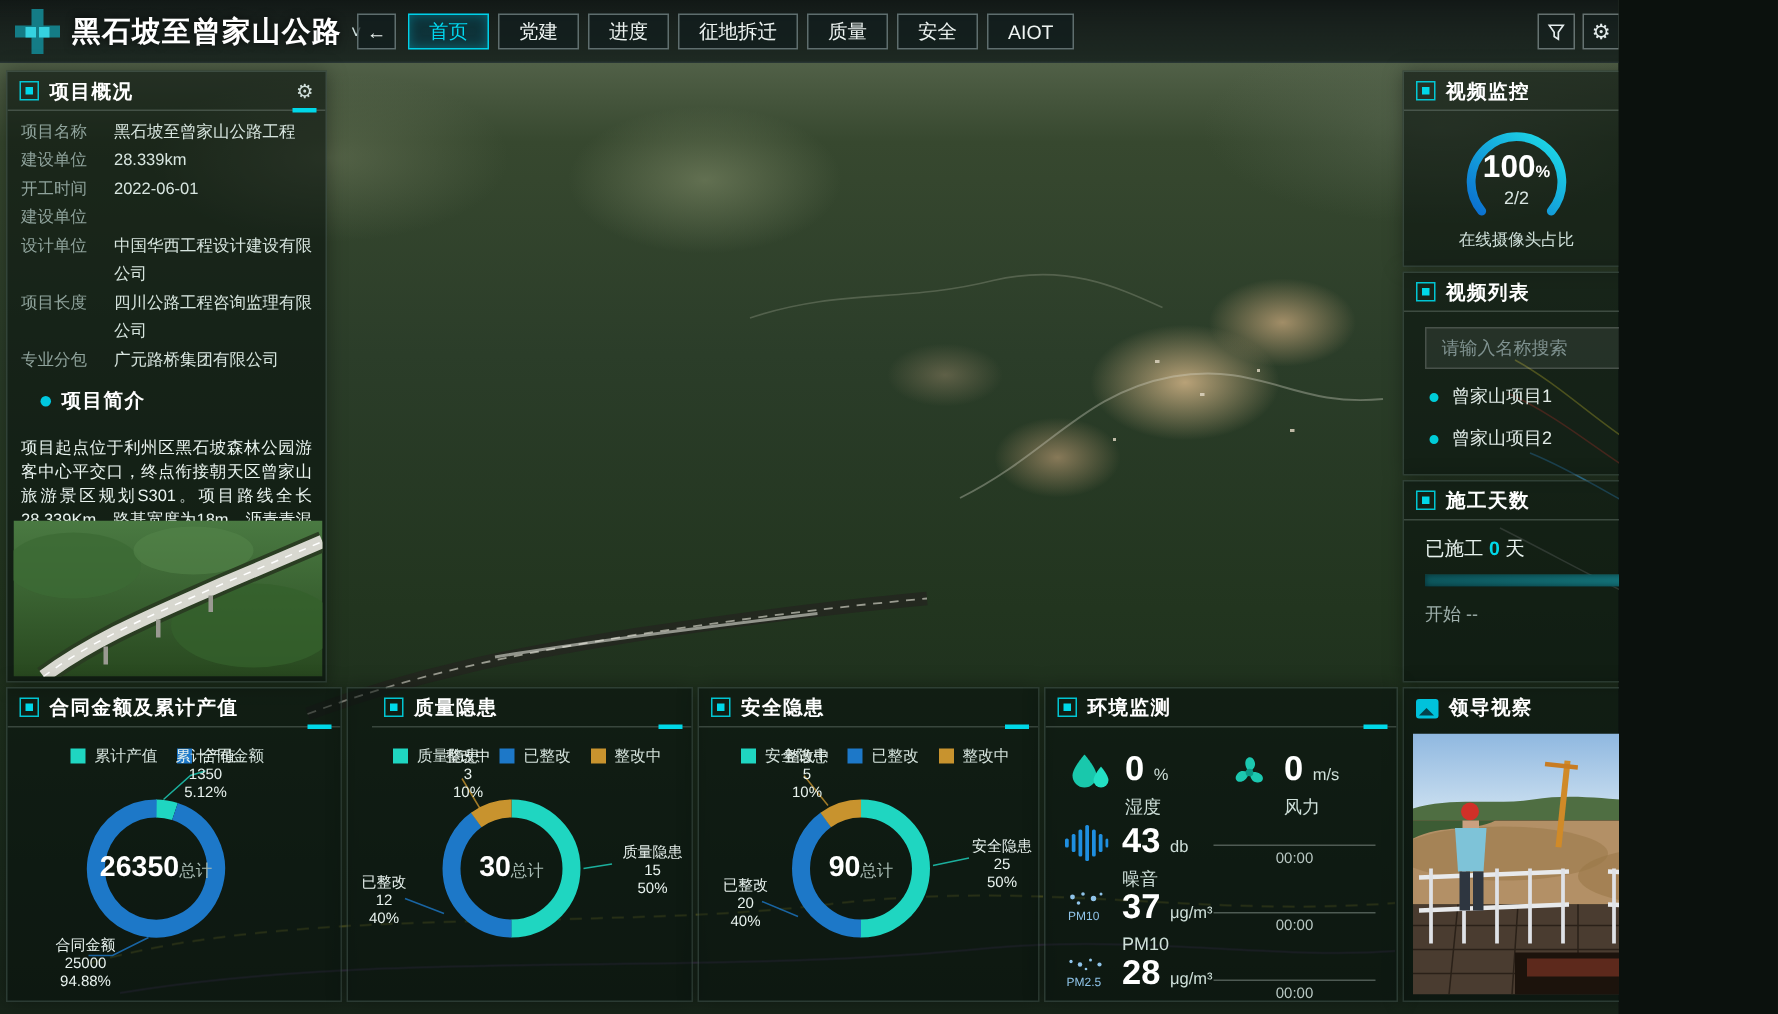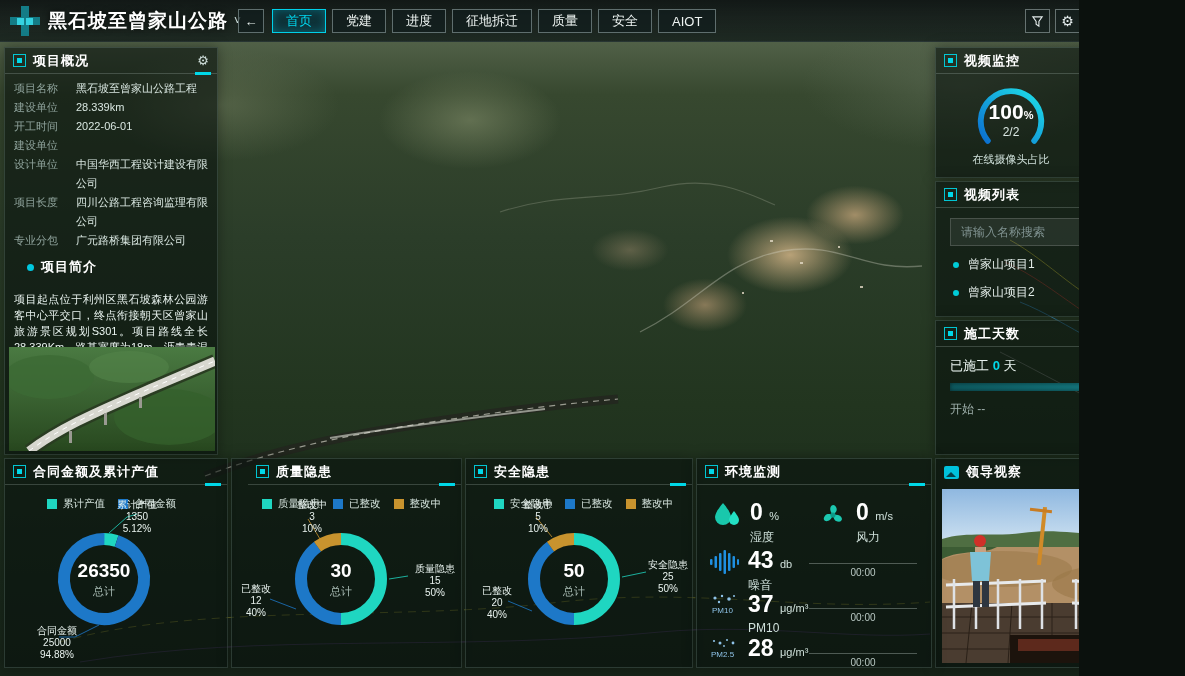--- a/index.html
+++ b/index.html
@@ -86,21 +86,21 @@
         font-size:12px;color:#9fb0ac;}
   .pic-ico{width:15px;height:13px;background:#00c2dc;border-radius:2px;position:relative;flex:0 0 auto;}
   .pic-ico::after{content:"";position:absolute;left:2px;bottom:2px;border-left:5px solid transparent;
         border-right:5px solid transparent;border-bottom:5px solid #04424c;}
   
   .legend{position:absolute;display:flex;gap:13px;font-size:10.5px;color:#d4e2dc;}
   .legend .li{display:flex;align-items:center;gap:6px;white-space:nowrap;}
   .legend .sq{width:10px;height:10px;flex:0 0 auto;}
   .donut{position:absolute;width:100px;height:100px;}
   .donut svg{position:absolute;inset:0;}
-  .dcen{position:absolute;inset:0;display:flex;flex-direction:column;align-items:center;justify-content:center;}
+  .dcen{position:absolute;inset:0;display:flex;flex-direction:row;align-items:center;justify-content:center;}
   .dcen .v{font-size:19px;font-weight:bold;color:#fff;}
   .dcen .l{font-size:11px;color:#a9bcb5;margin-top:2px;}
   .co{position:absolute;text-align:center;font-size:10px;color:#e8f2ee;line-height:12px;}
   .co span{display:block;}
   .lines{position:absolute;inset:0;pointer-events:none;}
   
   .env-item{position:absolute;display:flex;gap:9px;align-items:flex-start;}
   .ev{font-size:23px;font-weight:bold;color:#fff;line-height:22px;}
   .ev .u{font-size:11px;font-weight:normal;color:#cfe0da;}
   .el{font-size:12px;color:#cfe0da;margin-top:2px;}
@@ -506,21 +506,21 @@
       <polyline points="156,118 180,113" fill="none" stroke="#1fd6c1" stroke-width="1" opacity=".8"></polyline>
       <polyline points="66,152 42,142" fill="none" stroke="#1d78c8" stroke-width="1" opacity=".8"></polyline>
     </svg>
     <div class="donut" style="left:58px;top:70px;">
         <svg viewBox="0 0 100 100">
           <circle cx="50" cy="50" r="40" fill="none" stroke="#1fd6c1" stroke-width="12" stroke-dasharray="125.66370614359172 251.32741228718345" transform="rotate(-90 50 50)"></circle>
           <circle cx="50" cy="50" r="40" fill="none" stroke="#1d78c8" stroke-width="12" stroke-dasharray="100.53096491487338 251.32741228718345" transform="rotate(90 50 50)"></circle>
           <circle cx="50" cy="50" r="40" fill="none" stroke="#c8932e" stroke-width="12" stroke-dasharray="25.132741228718345 251.32741228718345" transform="rotate(234 50 50)"></circle>
         </svg>
       <div class="dcen">
-        <span class="v">50</span>
+        <span class="v">90</span>
         <span class="l">总计</span>
       </div>
     </div>
     <div class="co" style="left:44px;top:40px;width:56px;">
       <span>整改中</span>
         <span>5</span>
         <span>10%</span>
     </div>
     <div class="co" style="left:176px;top:100px;width:52px;">
       <span>安全隐患</span>

